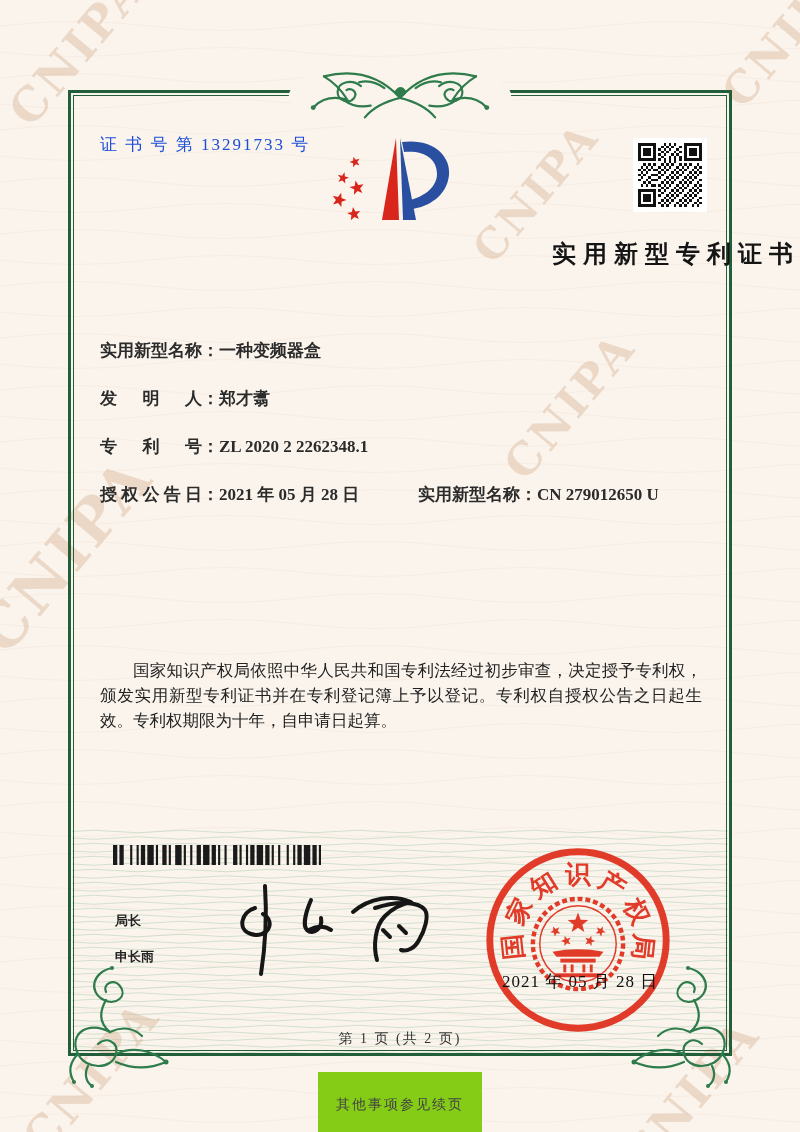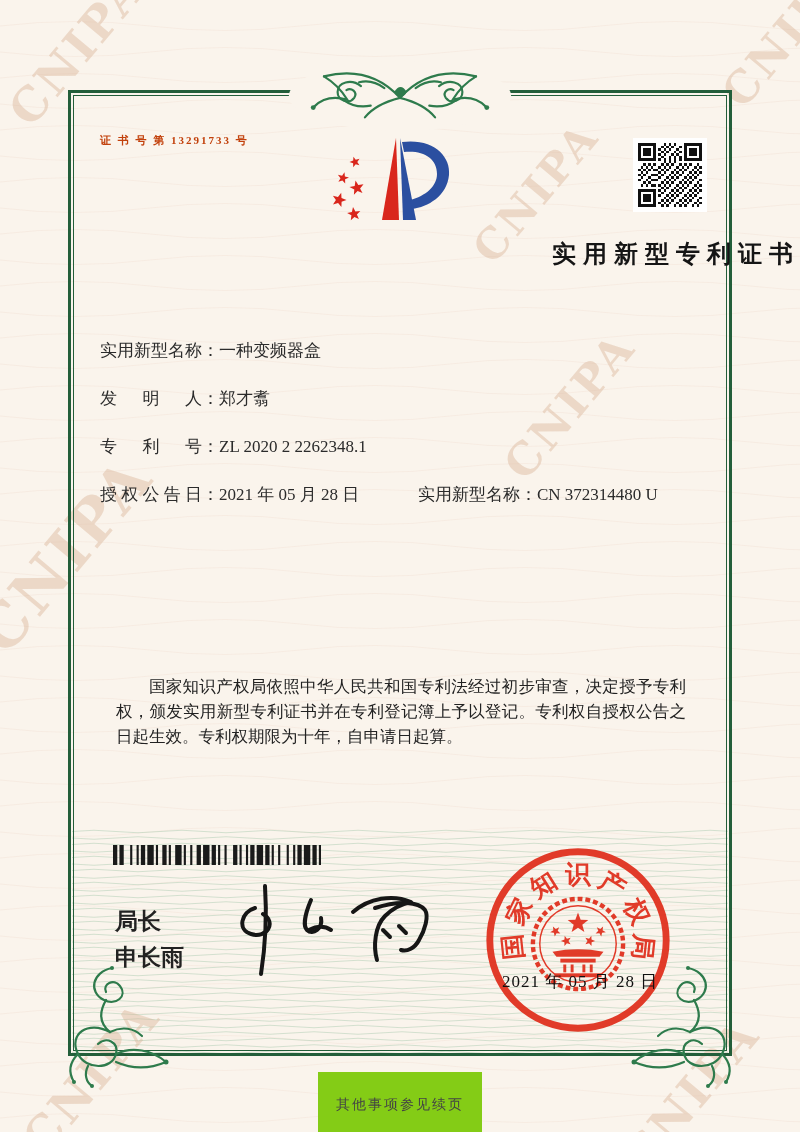--- a/index.html
+++ b/index.html
@@ -9,38 +9,38 @@
   .wm{position:absolute;font-family:"DejaVu Serif",serif;font-weight:700;
       color:rgba(214,174,146,.40);transform:rotate(-50deg);letter-spacing:3px;z-index:1;user-select:none;}
   
   .waves{position:absolute;z-index:0;pointer-events:none;}
   
   .frame{position:absolute;left:68px;right:68px;top:90px;bottom:76px;border:3px solid #235e3a;z-index:2;}
   .frame-inner{position:absolute;inset:2px;border:1px solid #235e3a;}
   .orn{position:absolute;z-index:3;}
   
   .content{position:absolute;inset:0;z-index:4;}
-  .cert-no{position:absolute;left:100px;top:133px;font-size:11px;letter-spacing:2px;color:#c2410c;font-weight:bold;}
+  .cert-no{position:absolute;left:100px;top:133px;font-size:17px;letter-spacing:2px;color:#1d4ed8;}
   .logo{position:absolute;left:330px;top:128px;}
   .qr-box{position:absolute;left:633px;top:138px;width:74px;height:74px;background:#fff;
           display:flex;align-items:center;justify-content:center;}
   .title{position:absolute;left:0;right:0;top:238px;text-align:right;font-size:24px;
          font-weight:700;letter-spacing:7px;color:#151515;}
   .fields{position:absolute;left:100px;top:338px;width:610px;font-size:17px;line-height:26px;}
-  .frow{margin-bottom:22px;white-space:nowrap;}
+  .frow{margin-bottom:22px;white-space:nowrap;font-weight:bold;}
   .frow .lab{display:inline-block;width:102px;text-align:justify;text-align-last:justify;vertical-align:top;}
   .frow .col{display:inline-block;vertical-align:top;}
   .frow .val{display:inline-block;width:476px;vertical-align:top;white-space:normal;}
   .grant-left{display:inline-block;width:318px;}
   .body-text{position:absolute;left:100px;top:658px;width:602px;font-size:16.5px;
              line-height:25px;text-align:justify;color:#222;}
-  .body-text p{margin:16px;text-indent:2em;}
+  .body-text p{margin:0;text-indent:2em;}
   .barcode{position:absolute;left:113px;top:845px;}
   .sig-block{position:absolute;left:115px;top:903px;font-family:"Liberation Sans","DejaVu Sans",sans-serif;
-             font-size:23px;font-weight:600;color:#222;line-height:36px;}
+             font-size:13px;font-weight:600;color:#222;line-height:36px;}
   .sig-svg{position:absolute;left:225px;top:878px;}
   .seal{position:absolute;left:480px;top:842px;mix-blend-mode:multiply;opacity:.95;}
   .seal-date{position:absolute;left:492px;top:970px;width:176px;text-align:center;font-size:17px;
              letter-spacing:1px;color:#101010;z-index:5;}
   .page-footer{position:absolute;left:0;right:0;top:1030px;text-align:center;font-size:14px;
                letter-spacing:2px;color:#333;z-index:4;}
   .cont-note{position:absolute;left:50%;top:1072px;transform:translateX(-50%);background:#84cc16;
              padding:24px 18px;font-size:14px;letter-spacing:2px;color:#444;z-index:4;text-align:center;}
 </style>
 </head>
@@ -491,21 +491,21 @@
       <div class="frow">
         <span class="lab">实用新型名称</span><span class="col">：</span><span class="val">一种变频器盒</span>
       </div>
       <div class="frow">
         <span class="lab">发明人</span><span class="col">：</span><span class="val">郑才翥</span>
       </div>
       <div class="frow">
         <span class="lab">专利号</span><span class="col">：</span><span class="val">ZL 2020 2 2262348.1</span>
       </div>
       <div class="frow">
-        <span class="grant-left"><span class="lab">授权公告日</span><span class="col">：</span><span>2021 年 05 月 28 日</span></span><span><span>实用新型名称</span><span>：</span><span>CN 372314480 U</span></span>
+        <span class="grant-left"><span class="lab">授权公告日</span><span class="col">：</span><span>2021 年 05 月 28 日</span></span><span><span>实用新型名称</span><span>：</span><span>CN 279012650 U</span></span>
       </div>
     </div>
 
     <div class="body-text">
       <p>国家知识产权局依照中华人民共和国专利法经过初步审查，决定授予专利权，颁发实用新型专利证书并在专利登记簿上予以登记。专利权自授权公告之日起生效。专利权期限为十年，自申请日起算。</p>
     </div>
 
     <svg id="barcode" class="barcode" width="208" height="20" preserveAspectRatio="none" viewBox="0 0 135.80000000000007 20">
         <rect x="0" y="0" width="2.8" height="20" fill="#1a1a1a"></rect>
         <rect x="4.199999999999999" y="0" width="2.8" height="20" fill="#1a1a1a"></rect>
@@ -599,15 +599,16 @@
           <rect x="-15" y="21" width="3" height="8"></rect>
           <rect x="-7.5" y="21" width="3" height="8"></rect>
           <rect x="4.5" y="21" width="3" height="8"></rect>
           <rect x="12" y="21" width="3" height="8"></rect>
           <rect x="-24" y="30" width="48" height="4"></rect>
         </g>
       </g>
     </svg>
     <div class="seal-date">2021 年 05 月 28 日</div>
 
+    <div class="page-footer">第 1 页 (共 2 页)</div>
     <div class="cont-note">其他事项参见续页</div>
   </div>
 </div>
 
 </body></html>

